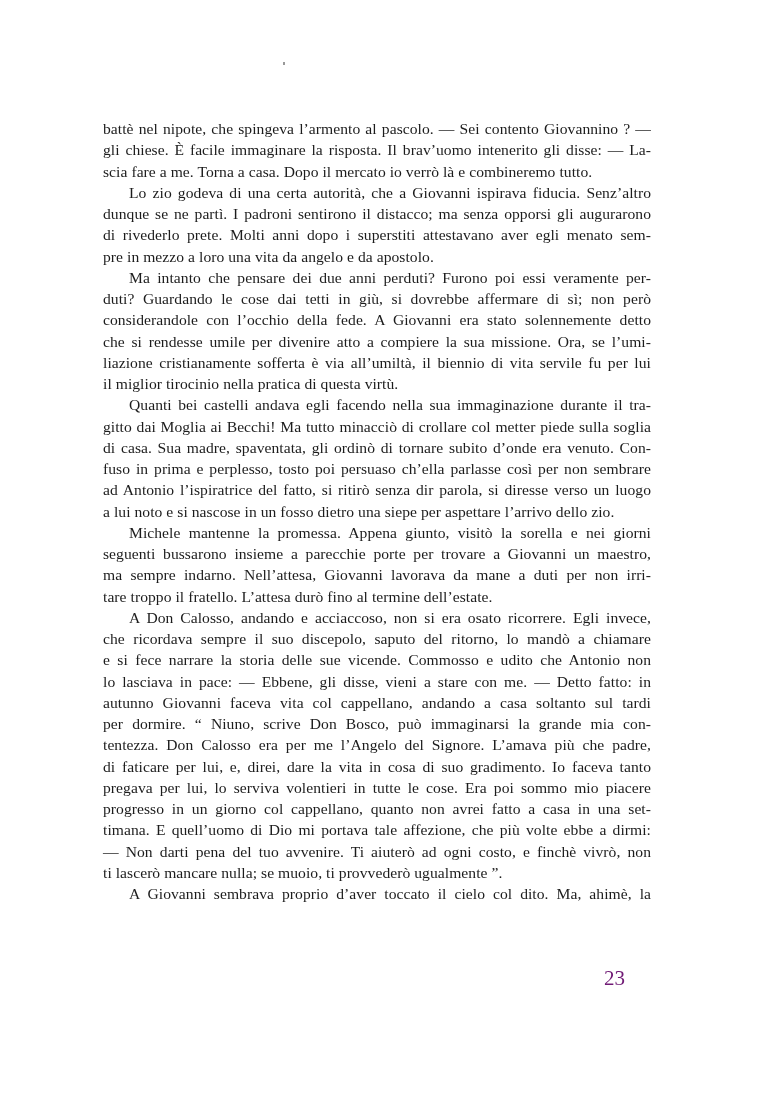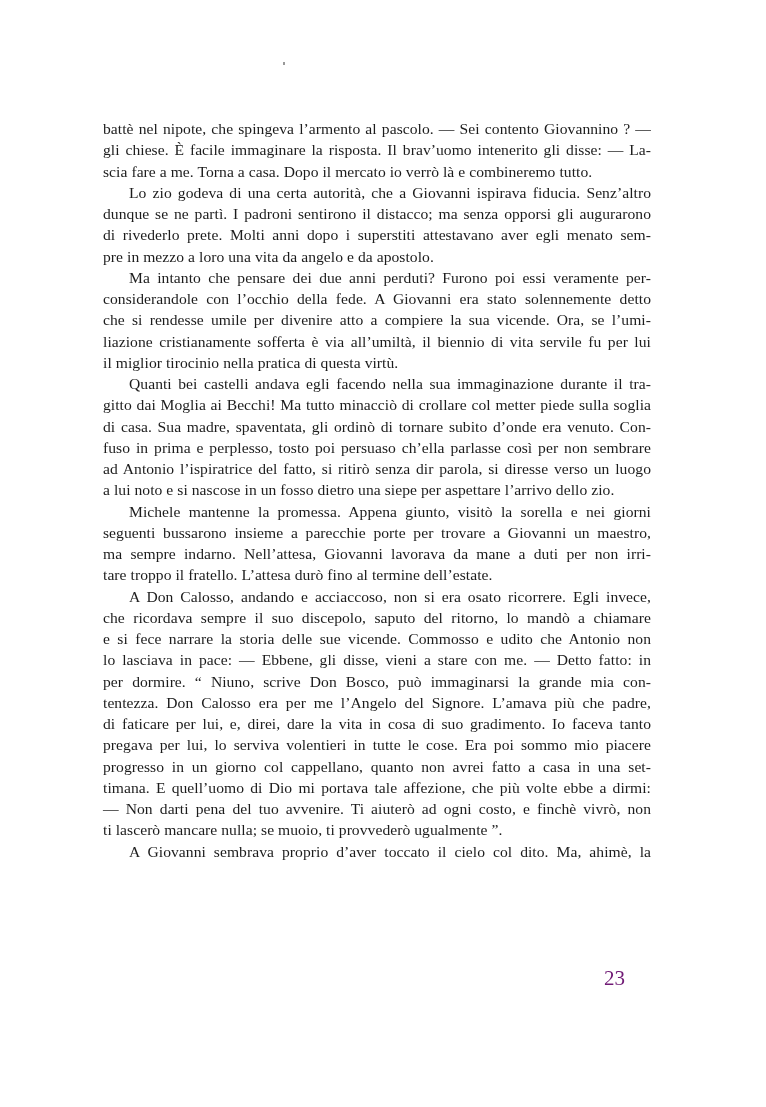--- a/index.html
+++ b/index.html
@@ -74,22 +74,23 @@
         <span class="line last">scia fare a me. Torna a casa. Dopo il mercato io verrò là e combineremo tutto.</span>
       </div>
       <div>
         <span class="line indent">Lo zio godeva di una certa autorità, che a Giovanni ispirava fiducia. Senz’altro</span>
         <span class="line">dunque se ne partì. I padroni sentirono il distacco; ma senza opporsi gli augurarono</span>
         <span class="line">di rivederlo prete. Molti anni dopo i superstiti attestavano aver egli menato sem-</span>
         <span class="line last">pre in mezzo a loro una vita da angelo e da apostolo.</span>
       </div>
       <div>
         <span class="line indent">Ma intanto che pensare dei due anni perduti? Furono poi essi veramente per-</span>
+        <span class="line">duti? Guardando le cose dai tetti in giù, si dovrebbe affermare di sì; non però</span>
         <span class="line">considerandole con l’occhio della fede. A Giovanni era stato solennemente detto</span>
-        <span class="line">che si rendesse umile per divenire atto a compiere la sua vicende. Ora, se l’umi-</span>
+        <span class="line">che si rendesse umile per divenire atto a compiere la sua missione. Ora, se l’umi-</span>
         <span class="line">liazione cristianamente sofferta è via all’umiltà, il biennio di vita servile fu per lui</span>
         <span class="line last">il miglior tirocinio nella pratica di questa virtù.</span>
       </div>
       <div>
         <span class="line indent">Quanti bei castelli andava egli facendo nella sua immaginazione durante il tra-</span>
         <span class="line">gitto dai Moglia ai Becchi! Ma tutto minacciò di crollare col metter piede sulla soglia</span>
         <span class="line">di casa. Sua madre, spaventata, gli ordinò di tornare subito d’onde era venuto. Con-</span>
         <span class="line">fuso in prima e perplesso, tosto poi persuaso ch’ella parlasse così per non sembrare</span>
         <span class="line">ad Antonio l’ispiratrice del fatto, si ritirò senza dir parola, si diresse verso un luogo</span>
         <span class="line last">a lui noto e si nascose in un fosso dietro una siepe per aspettare l’arrivo dello zio.</span>
@@ -98,20 +99,21 @@
         <span class="line indent">Michele mantenne la promessa. Appena giunto, visitò la sorella e nei giorni</span>
         <span class="line">seguenti bussarono insieme a parecchie porte per trovare a Giovanni un maestro,</span>
         <span class="line">ma sempre indarno. Nell’attesa, Giovanni lavorava da mane a duti per non irri-</span>
         <span class="line last">tare troppo il fratello. L’attesa durò fino al termine dell’estate.</span>
       </div>
       <div>
         <span class="line indent">A Don Calosso, andando e acciaccoso, non si era osato ricorrere. Egli invece,</span>
         <span class="line">che ricordava sempre il suo discepolo, saputo del ritorno, lo mandò a chiamare</span>
         <span class="line">e si fece narrare la storia delle sue vicende. Commosso e udito che Antonio non</span>
         <span class="line">lo lasciava in pace: — Ebbene, gli disse, vieni a stare con me. — Detto fatto: in</span>
+        <span class="line">autunno Giovanni faceva vita col cappellano, andando a casa soltanto sul tardi</span>
         <span class="line">per dormire. “ Niuno, scrive Don Bosco, può immaginarsi la grande mia con-</span>
         <span class="line">tentezza. Don Calosso era per me l’Angelo del Signore. L’amava più che padre,</span>
         <span class="line">di faticare per lui, e, direi, dare la vita in cosa di suo gradimento. Io faceva tanto</span>
         <span class="line">pregava per lui, lo serviva volentieri in tutte le cose. Era poi sommo mio piacere</span>
         <span class="line">progresso in un giorno col cappellano, quanto non avrei fatto a casa in una set-</span>
         <span class="line">timana. E quell’uomo di Dio mi portava tale affezione, che più volte ebbe a dirmi:</span>
         <span class="line">— Non darti pena del tuo avvenire. Ti aiuterò ad ogni costo, e finchè vivrò, non</span>
         <span class="line last">ti lascerò mancare nulla; se muoio, ti provvederò ugualmente ”.</span>
       </div>
       <div>

